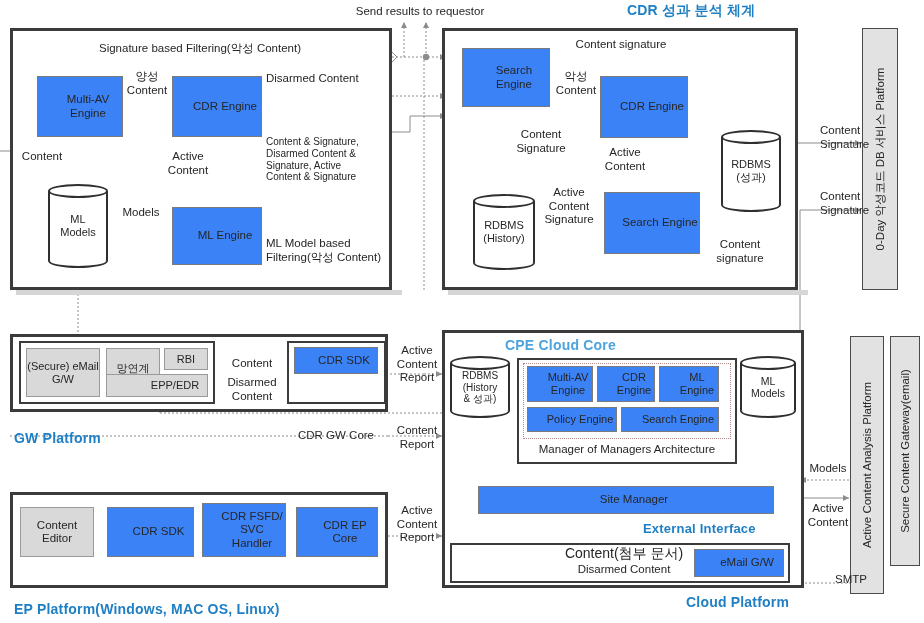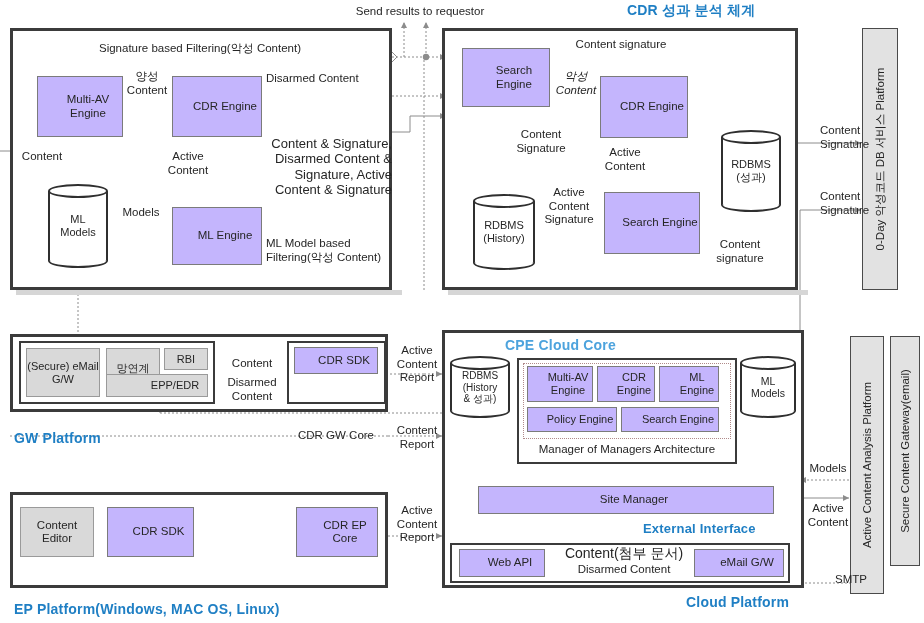--- a/index.html
+++ b/index.html
@@ -16,21 +16,21 @@
   .lbl{position:absolute;box-sizing:border-box;line-height:1.18;
        color:#262626;text-align:center;white-space:pre-line;}
   .lbl-left{text-align:left;}
   .sect-title{position:absolute;color:#1f7fc4;font-weight:bold;font-size:14px;
               letter-spacing:.2px;white-space:nowrap;}
   .sect-title.lt{color:#4da3dd;}
 
   
   .outer{position:absolute;box-sizing:border-box;border:3px solid #3b3b3b;background:#fff;}
   .outer2{position:absolute;box-sizing:border-box;border:2.5px solid #3b3b3b;background:#fff;}
-  .pbox{position:absolute;box-sizing:border-box;border:1px solid #7b7b7b;background:#c4b5fd;
+  .pbox{position:absolute;box-sizing:border-box;border:1px solid #7b7b7b;background:#3b82f6;
         display:flex;align-items:center;justify-content:center;text-align:center;
         line-height:1.15;color:#262626;padding-left:16px;}
   .gbox{position:absolute;box-sizing:border-box;border:1px solid #9a9a9a;background:#d9d9d9;
         display:flex;align-items:center;justify-content:center;text-align:center;
         line-height:1.15;color:#262626;}
   .dotbox{position:absolute;box-sizing:border-box;border:1px dotted #b08a8a;background:transparent;}
 
   
   .vbar{position:absolute;box-sizing:border-box;border:1.5px solid #4a4a4a;background:#e2e2e2;}
   .vbar .vtxt{position:absolute;left:50%;top:50%;
@@ -194,21 +194,21 @@
     <div class="body"></div>
       <div class="bot"></div>
       <div class="top"></div>
     <div class="ctxt">ML
 Models</div>
   </div>
 
   <div class="lbl" style="left:118px;top:70px;width:58px;font-size:11.5px;">양성
 Content</div>
   <div class="lbl" style="left:266px;top:72px;width:124px;font-size:11.5px;text-align:left;">Disarmed Content</div>
-  <div class="lbl lbl-left" style="left:266px;top:136px;width:126px;font-size:13px;text-align:right;">Content &amp; Signature,
+  <div class="lbl lbl-left" style="left:266px;top:136px;width:126px;font-size:10px;text-align:left;">Content &amp; Signature,
 Disarmed Content &amp;
 Signature, Active
 Content &amp; Signature</div>
   <div class="lbl" style="left:14px;top:150px;width:56px;font-size:11.5px;">Content</div>
   <div class="lbl" style="left:160px;top:150px;width:56px;font-size:11.5px;">Active
 Content</div>
   <div class="lbl" style="left:112px;top:206px;width:58px;font-size:11.5px;">Models</div>
   <div class="lbl lbl-left" style="left:266px;top:237px;width:128px;font-size:11.5px;text-align:left;">ML Model based
 Filtering(악성 Content)</div>
 
@@ -233,21 +233,21 @@
   </div>
   <div class="cyl" style="left:721px;top:130px;width:60px;height:82px;">
     <div class="body"></div>
       <div class="bot"></div>
       <div class="top"></div>
     <div class="ctxt">RDBMS
 (성과)</div>
   </div>
 
   <div class="lbl" style="left:556px;top:38px;width:130px;font-size:11.5px;">Content signature</div>
-  <div class="lbl" style="left:548px;top:70px;width:56px;font-size:11.5px;font-style:italic;">악성
+  <div class="lbl" style="left:548px;top:70px;width:56px;font-size:11.5px;">악성
 Content</div>
   <div class="lbl" style="left:512px;top:128px;width:58px;font-size:11.5px;">Content
 Signature</div>
   <div class="lbl" style="left:596px;top:146px;width:58px;font-size:11.5px;">Active
 Content</div>
   <div class="lbl" style="left:534px;top:186px;width:70px;font-size:11.5px;">Active
 Content
 Signature</div>
   <div class="lbl" style="left:702px;top:238px;width:76px;font-size:11.5px;">Content
 signature</div>
@@ -293,20 +293,23 @@
   <div class="lbl" style="left:392px;top:424px;width:50px;font-size:11.5px;">Content
 Report</div>
 
   <div class="sect-title" style="left:14px;top:430px;">GW Platform</div>
 
   <div class="outer" style="left:10px;top:492px;width:378px;height:96px;"></div>
 
   <div class="gbox" style="left:20px;top:507px;width:74px;height:50px;font-size:11.5px;">Content
 Editor</div>
   <div class="pbox" style="left:107px;top:507px;width:87px;height:50px;font-size:11.5px;">CDR SDK</div>
+  <div class="pbox" style="left:202px;top:503px;width:84px;height:54px;font-size:11.5px;">CDR FSFD/
+SVC
+Handler</div>
   <div class="pbox" style="left:296px;top:507px;width:82px;height:50px;font-size:11.5px;">CDR
 EP Core</div>
 
   <div class="lbl" style="left:392px;top:504px;width:50px;font-size:11.5px;">Active
 Content
 Report</div>
 
   <div class="sect-title" style="left:14px;top:601px;">EP Platform(Windows, MAC OS, Linux)</div>
 
   <div class="outer" style="left:442px;top:330px;width:362px;height:258px;"></div>
@@ -339,20 +342,19 @@
 Engine</div>
   <div class="pbox" style="left:527px;top:407px;width:90px;height:25px;font-size:11px;">Policy Engine</div>
   <div class="pbox" style="left:621px;top:407px;width:98px;height:25px;font-size:11px;">Search Engine</div>
   <div class="lbl" style="left:517px;top:443px;width:220px;font-size:11.5px;">Manager of Managers Architecture</div>
 
   <div class="pbox" style="left:478px;top:486px;width:296px;height:28px;font-size:11.5px;">Site Manager</div>
 
   <div class="sect-title" style="left:643px;top:521px;font-size:13px;">External Interface</div>
 
   <div class="outer2" style="left:450px;top:543px;width:340px;height:40px;"></div>
-  <div class="pbox" style="left:459px;top:549px;width:86px;height:28px;font-size:11.5px;">Web API</div>
   <div class="pbox" style="left:694px;top:549px;width:90px;height:28px;font-size:11.5px;">eMail G/W</div>
   <div class="lbl" style="left:552px;top:545px;width:144px;font-size:14px;">Content(첨부 문서)</div>
   <div class="lbl" style="left:552px;top:563px;width:144px;font-size:11.5px;">Disarmed Content</div>
 
   <div class="sect-title" style="left:686px;top:594px;">Cloud Platform</div>
 
 </div>
 
 </body></html>

